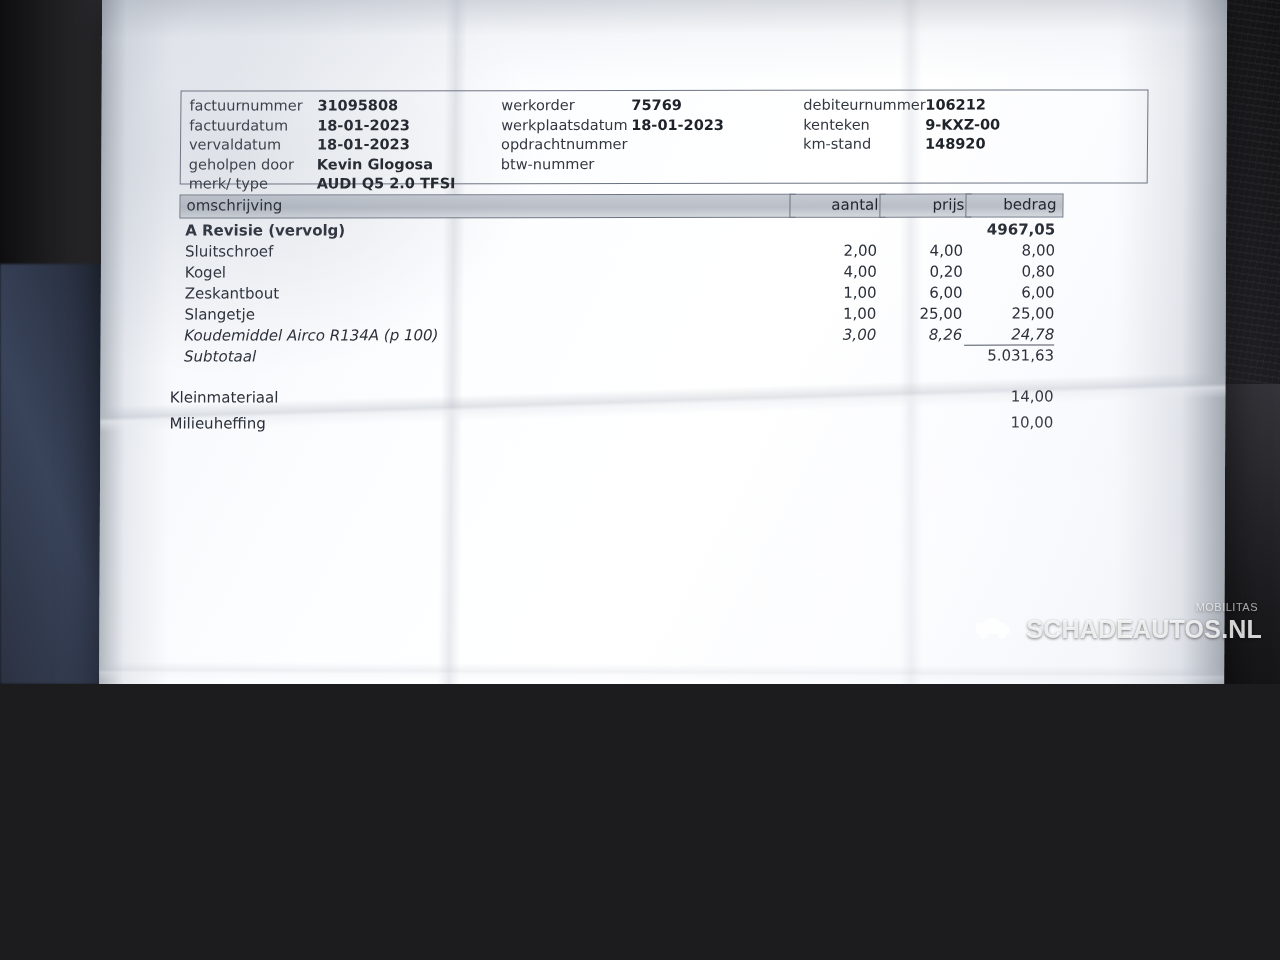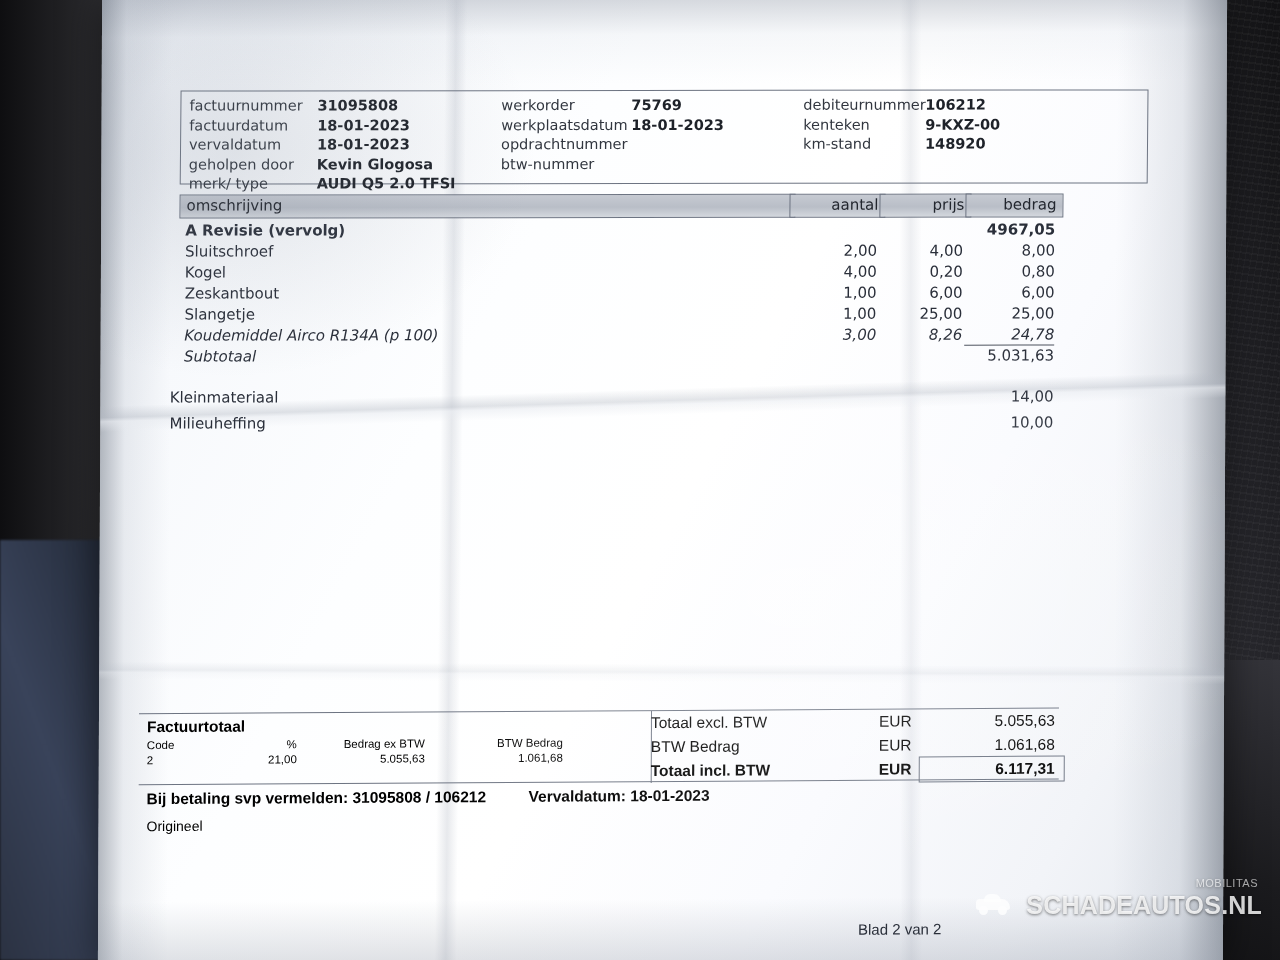--- a/index.html
+++ b/index.html
@@ -8,21 +8,21 @@
     width: 1280px;
     height: 960px;
     overflow: hidden;
     background: #1c1c1e;
     font-family: "Liberation Sans", sans-serif;
   }
 
   #stage {
     position: relative;
     width: 1280px;
-    height: 960px;
+    height: 684px;
     overflow: hidden;
     background:
       linear-gradient(100deg, #2a2a2c 0%, #1a1a1c 20%, #242426 45%, #161617 70%, #2c2c2f 100%);
   }
 
   
   .bg-left-seat {
     position: absolute;
     left: 0; top: 0;
     width: 175px; height: 960px;

